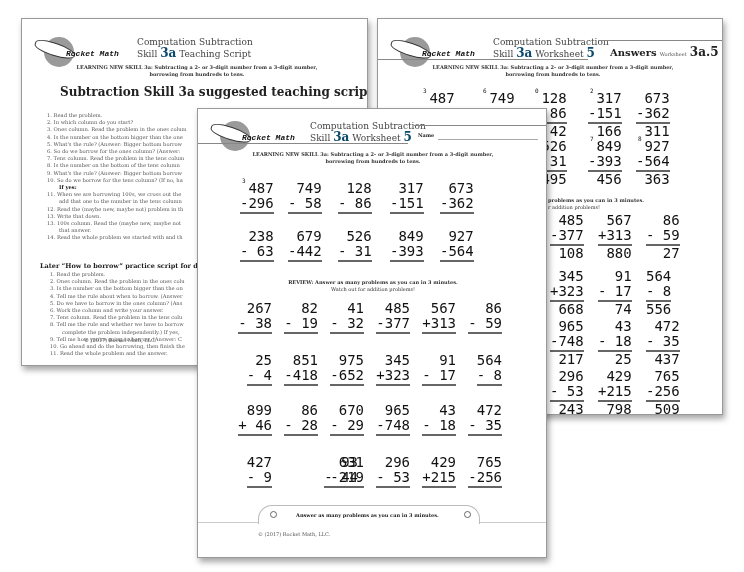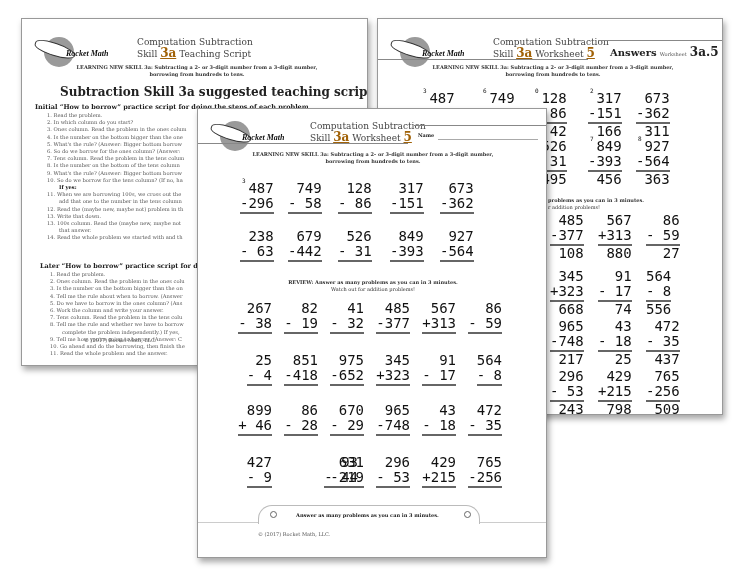--- a/index.html
+++ b/index.html
@@ -1,23 +1,23 @@
 <!DOCTYPE html>
 <html><head>
 <meta charset="utf-8">
 <style>
   html,body{margin:0;padding:0;background:#fff;}
   body{width:744px;height:572px;position:relative;overflow:hidden;font-family:"DejaVu Serif",serif;color:#222;}
   .sheet{position:absolute;background:#fff;border:1px solid #999;box-shadow:2px 4px 6px rgba(0,0,0,0.35);overflow:hidden;}
   .logo{position:absolute;width:72px;height:40px;}
   .logo .planet{position:absolute;left:12px;top:4px;width:30px;height:30px;border-radius:50%;background:#9a9a9a;}
   .logo .rocket{position:absolute;left:2px;top:10px;width:40px;height:11px;border-radius:50% 60% 60% 50%;background:#fff;border:1px solid #333;transform:rotate(18deg);}
-  .logo .brand{position:absolute;left:34px;top:16px;font-size:8px;font-style:italic;font-weight:bold;font-family:Liberation Serif, serif;color:#111;white-space:nowrap;}
+  .logo .brand{position:absolute;left:34px;top:16px;font-size:8px;font-style:italic;font-weight:bold;font-family:Liberation Mono, monospace;color:#111;white-space:nowrap;}
   .hdr-title{position:absolute;font-size:9px;color:#444;line-height:11px;white-space:nowrap;}
-  .hdr-title b{font-size:12px;color:#a16207;text-decoration:underline;}
+  .hdr-title b{font-size:12px;color:#0c4a6e;}
   .learn{position:absolute;font-size:5px;text-align:center;font-weight:bold;color:#333;line-height:7px;}
   .script-title{position:absolute;font-weight:bold;font-size:12px;white-space:nowrap;}
   .script-sub{position:absolute;font-weight:bold;font-size:6.5px;white-space:nowrap;}
   .script-list{position:absolute;font-size:5.2px;line-height:7.2px;color:#555;white-space:nowrap;margin:0;padding:0;list-style:none;}
   .prob{position:absolute;font-family:"DejaVu Sans Mono",monospace;font-size:14px;line-height:15px;text-align:right;color:#111;}
   .prob .bot{border-bottom:2px solid #666;display:inline-block;padding-bottom:1px;}
   .prob .ans{display:block;}
   .prob .carry{position:absolute;font-size:6px;top:-8px;left:2px;}
   .footer-tab{position:absolute;height:18px;border:1px solid #bbb;border-bottom:none;border-radius:14px 14px 0 0;background:#fff;}
   .footer-txt{position:absolute;font-size:5px;font-weight:bold;white-space:nowrap;}
@@ -38,21 +38,20 @@
   </div>
   <div class="hdr-title" style="left:115px;top:18px;">
     <div>Computation Subtraction</div>
     <div><span>Skill</span> <b>3a</b> <span>Teaching Script</span></div>
   </div>
   <div class="learn" style="left:20px;top:45px;width:310px;">
     <div>LEARNING NEW SKILL 3a: Subtracting a 2- or 3-digit number from a 3-digit number,</div>
     <div>borrowing from hundreds to tens.</div>
   </div>
   <div class="script-title" style="left:38px;top:66px;">Subtraction Skill 3a suggested teaching script</div>
-  <div class="script-sub" style="left:13px;top:84px;">Initial “How to borrow” practice script for doing the steps of each problem</div>
   <ul class="script-list" style="left:25px;top:93px;">
     <li>1. Read the problem.</li>
     <li>2. In which column do you start?</li>
     <li>3. Ones column. Read the problem in the ones colum</li>
     <li>4. Is the number on the bottom bigger than the one</li>
     <li>5. What's the rule? (Answer: Bigger bottom borrow</li>
     <li>6. So do we borrow for the ones column? (Answer:</li>
     <li>7. Tens column. Read the problem in the tens colum</li>
     <li>8. Is the number on the bottom of the tens column</li>
     <li>9. What's the rule? (Answer: Bigger bottom borrow</li>

